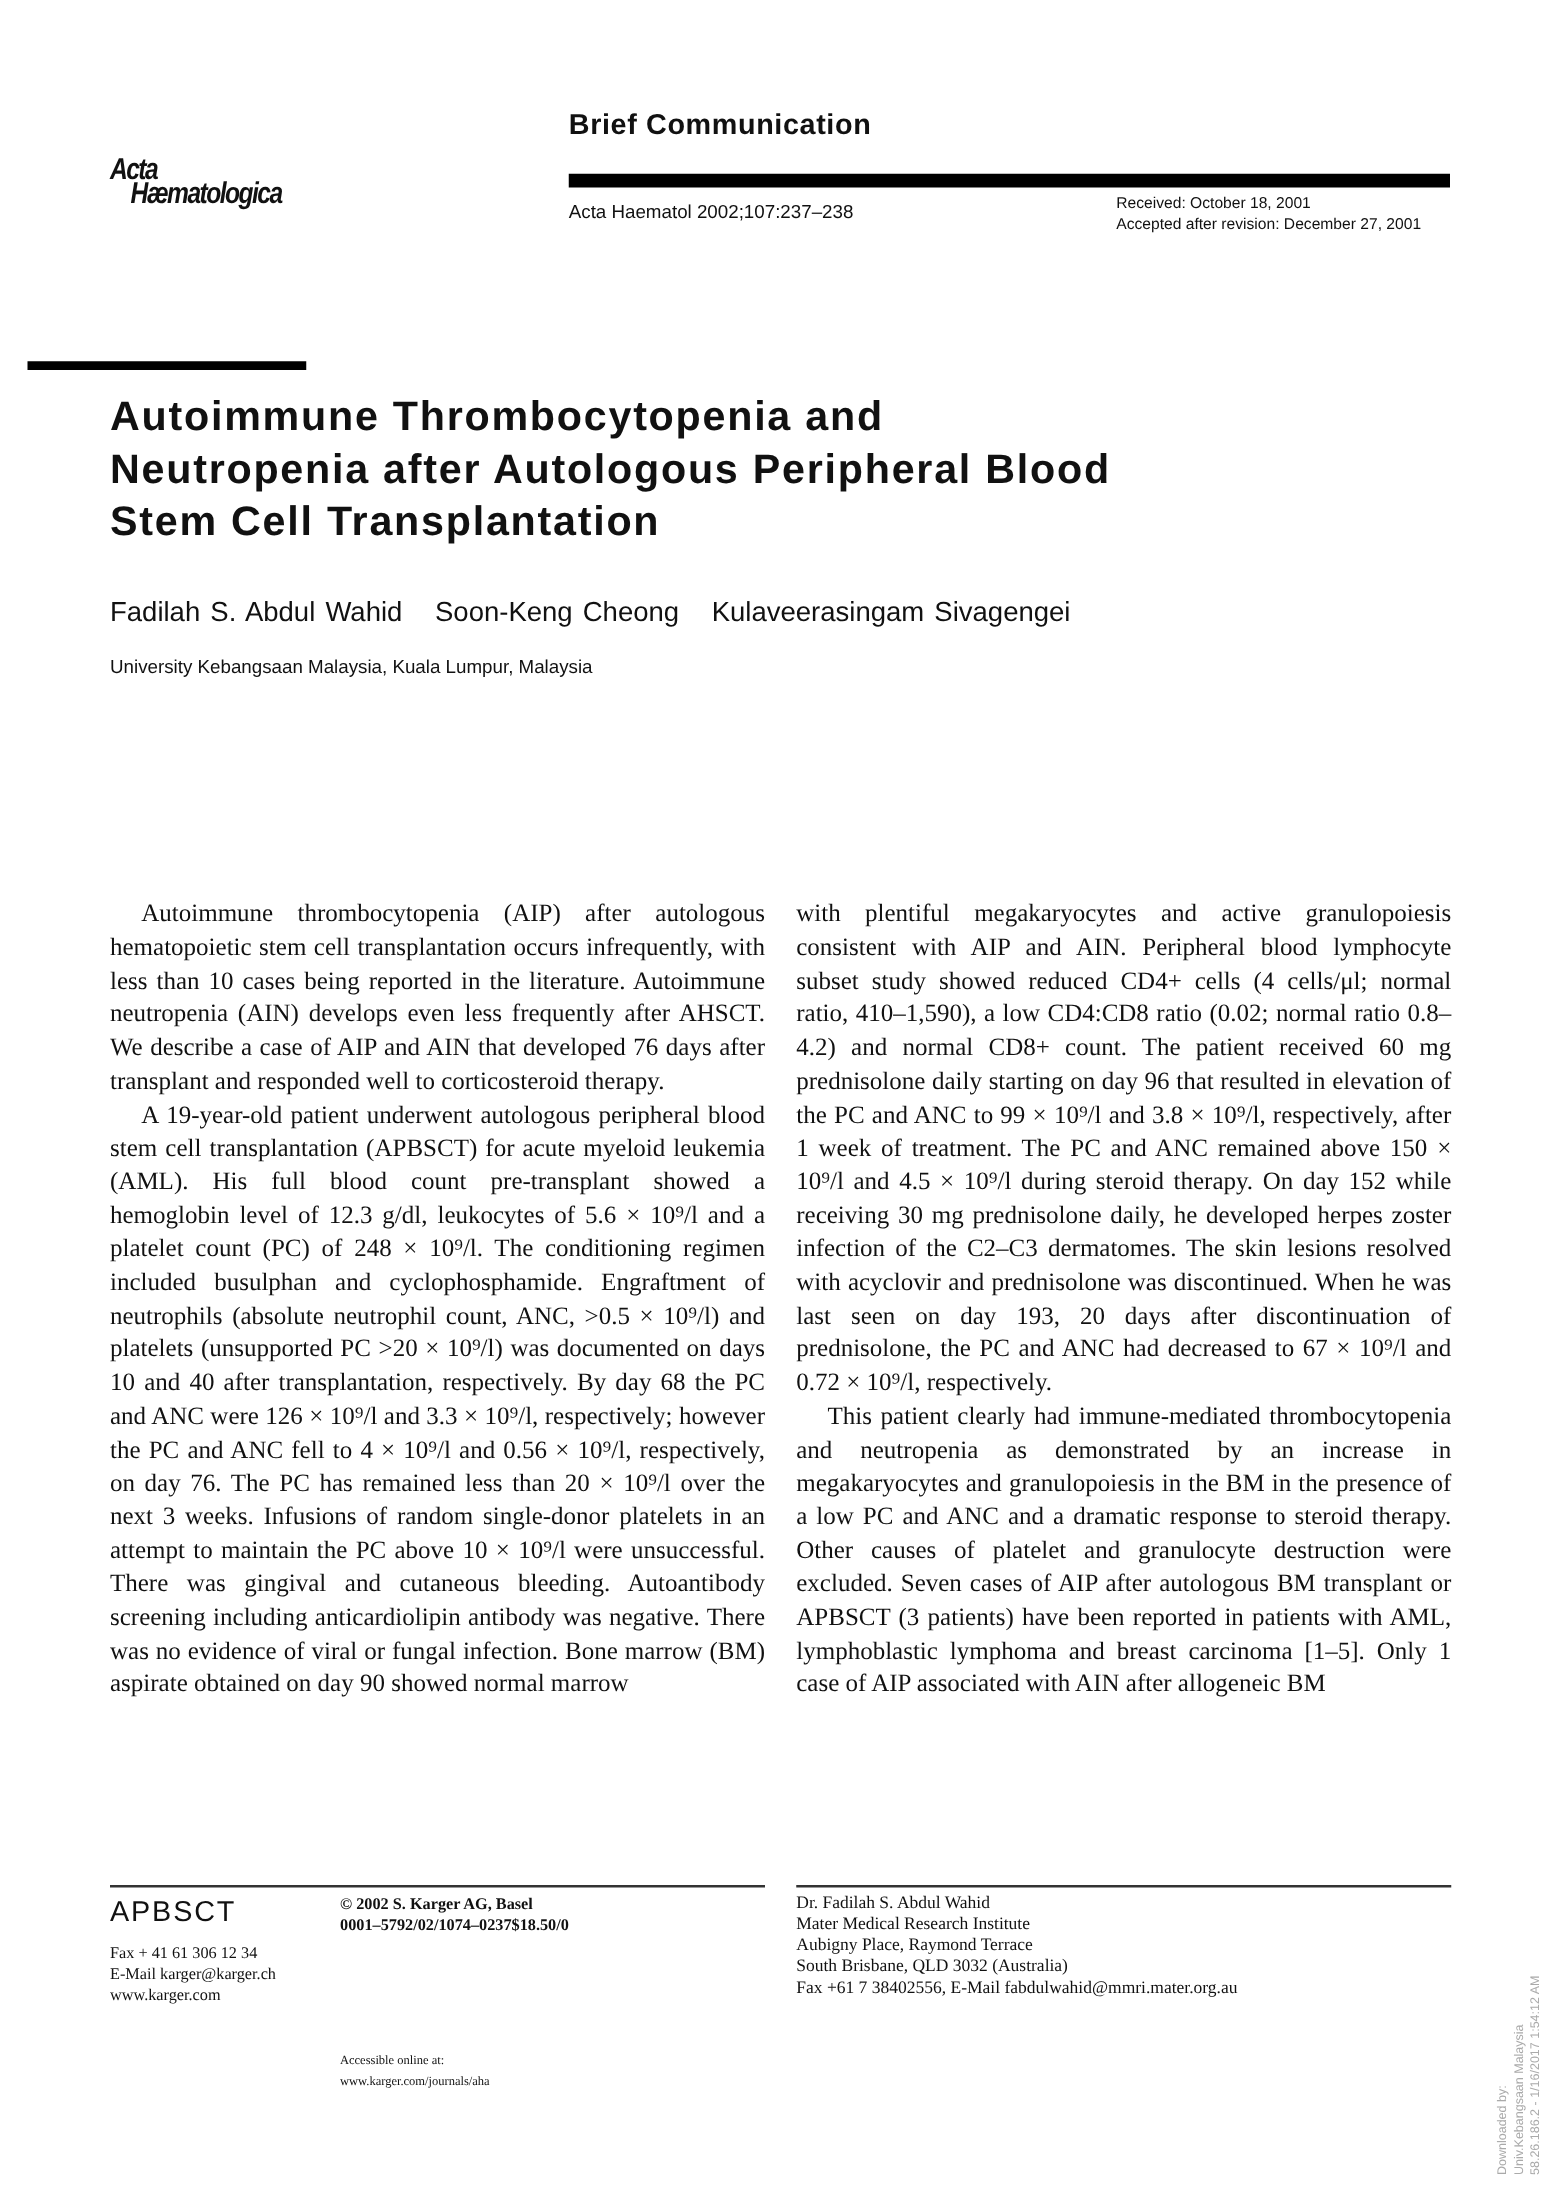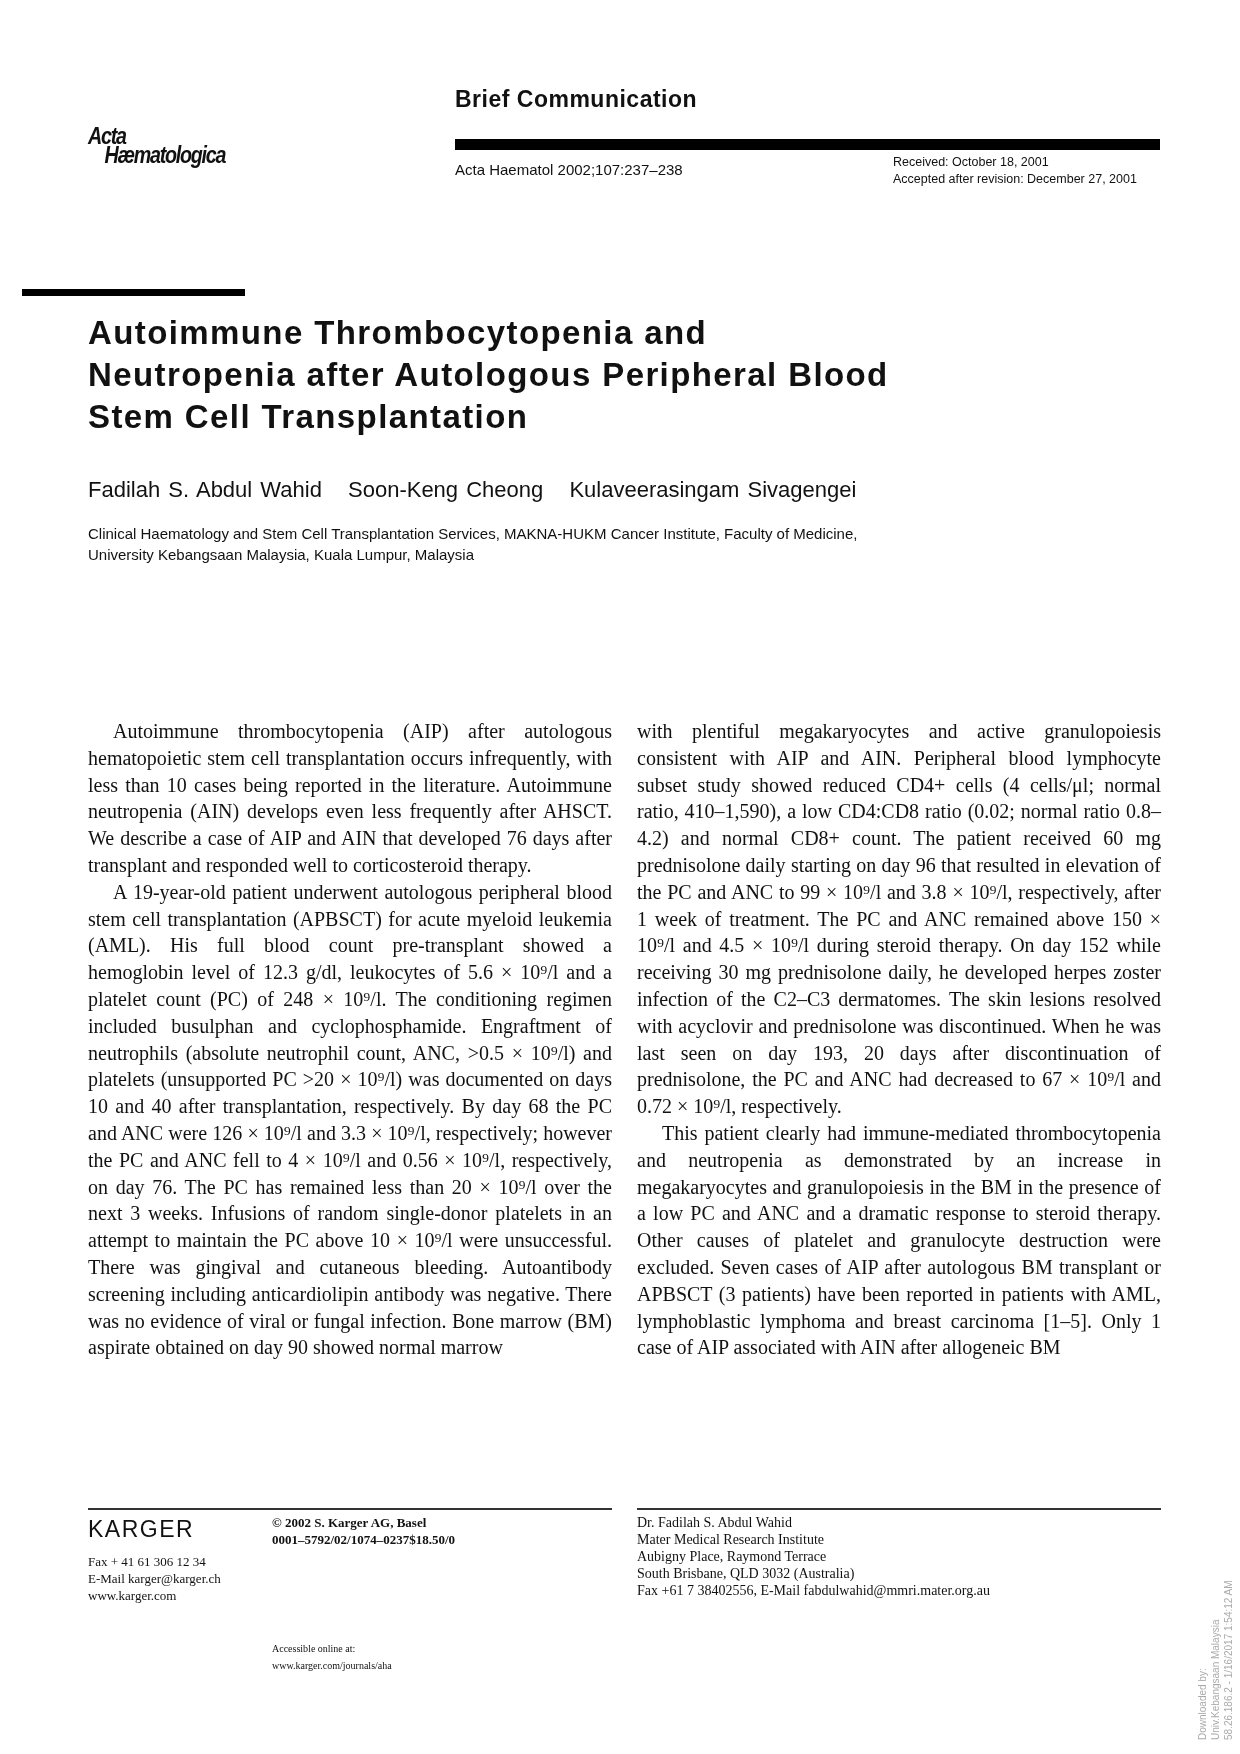--- a/index.html
+++ b/index.html
@@ -64,38 +64,37 @@
   <span class="block">Stem Cell Transplantation</span>
 </h1>
 
 <div id="authors" class="abs sans">
   <span>Fadilah S. Abdul Wahid</span>
   <span>Soon-Keng Cheong</span>
   <span>Kulaveerasingam Sivagengei</span>
 </div>
 
 <div id="affiliation" class="abs sans">
-  <span class="block">Clinical Haematology and Stem Cell Transplantation Services, MAKNA-HUKM Cancer Institute, Faculty of Medicine,</span>
   <span class="block">University Kebangsaan Malaysia, Kuala Lumpur, Malaysia</span>
 </div>
 
 <div id="col-left" class="abs col serif">
   <p>Autoimmune thrombocytopenia (AIP) after autologous hematopoietic stem cell transplantation occurs infrequently, with less than 10 cases being reported in the literature. Autoimmune neutropenia (AIN) develops even less frequently after AHSCT. We describe a case of AIP and AIN that developed 76 days after transplant and responded well to corticosteroid therapy.</p>
   <p>A 19-year-old patient underwent autologous peripheral blood stem cell transplantation (APBSCT) for acute myeloid leukemia (AML). His full blood count pre-transplant showed a hemoglobin level of 12.3 g/dl, leukocytes of 5.6 × 10⁹/l and a platelet count (PC) of 248 × 10⁹/l. The conditioning regimen included busulphan and cyclophosphamide. Engraftment of neutrophils (absolute neutrophil count, ANC, &gt;0.5 × 10⁹/l) and platelets (unsupported PC &gt;20 × 10⁹/l) was documented on days 10 and 40 after transplantation, respectively. By day 68 the PC and ANC were 126 × 10⁹/l and 3.3 × 10⁹/l, respectively; however the PC and ANC fell to 4 × 10⁹/l and 0.56 × 10⁹/l, respectively, on day 76. The PC has remained less than 20 × 10⁹/l over the next 3 weeks. Infusions of random single-donor platelets in an attempt to maintain the PC above 10 × 10⁹/l were unsuccessful. There was gingival and cutaneous bleeding. Autoantibody screening including anticardiolipin antibody was negative. There was no evidence of viral or fungal infection. Bone marrow (BM) aspirate obtained on day 90 showed normal marrow</p>
 </div>
 
 <div id="col-right" class="abs col serif">
   <p class="noindent">with plentiful megakaryocytes and active granulopoiesis consistent with AIP and AIN. Peripheral blood lymphocyte subset study showed reduced CD4+ cells (4 cells/μl; normal ratio, 410–1,590), a low CD4:CD8 ratio (0.02; normal ratio 0.8–4.2) and normal CD8+ count. The patient received 60 mg prednisolone daily starting on day 96 that resulted in elevation of the PC and ANC to 99 × 10⁹/l and 3.8 × 10⁹/l, respectively, after 1 week of treatment. The PC and ANC remained above 150 × 10⁹/l and 4.5 × 10⁹/l during steroid therapy. On day 152 while receiving 30 mg prednisolone daily, he developed herpes zoster infection of the C2–C3 dermatomes. The skin lesions resolved with acyclovir and prednisolone was discontinued. When he was last seen on day 193, 20 days after discontinuation of prednisolone, the PC and ANC had decreased to 67 × 10⁹/l and 0.72 × 10⁹/l, respectively.</p>
   <p>This patient clearly had immune-mediated thrombocytopenia and neutropenia as demonstrated by an increase in megakaryocytes and granulopoiesis in the BM in the presence of a low PC and ANC and a dramatic response to steroid therapy. Other causes of platelet and granulocyte destruction were excluded. Seven cases of AIP after autologous BM transplant or APBSCT (3 patients) have been reported in patients with AML, lymphoblastic lymphoma and breast carcinoma [1–5]. Only 1 case of AIP associated with AIN after allogeneic BM</p>
 </div>
 
 <div id="footer-rule-left" class="abs footer-rule"></div>
 <div id="footer-rule-right" class="abs footer-rule"></div>
 
-<div id="karger-logo" class="abs sans">KARGER</div>
+<div id="karger-logo" class="abs sans">APBSCT</div>
 <div id="publisher-contact" class="abs serif">
   <span class="block">Fax + 41 61 306 12 34</span>
   <span class="block">E-Mail karger@karger.ch</span>
   <span class="block">www.karger.com</span>
 </div>
 
 <div id="copyright" class="abs serif">
   <span class="block">© 2002 S. Karger AG, Basel</span>
   <span class="block">0001–5792/02/1074–0237$18.50/0</span>
 </div>

